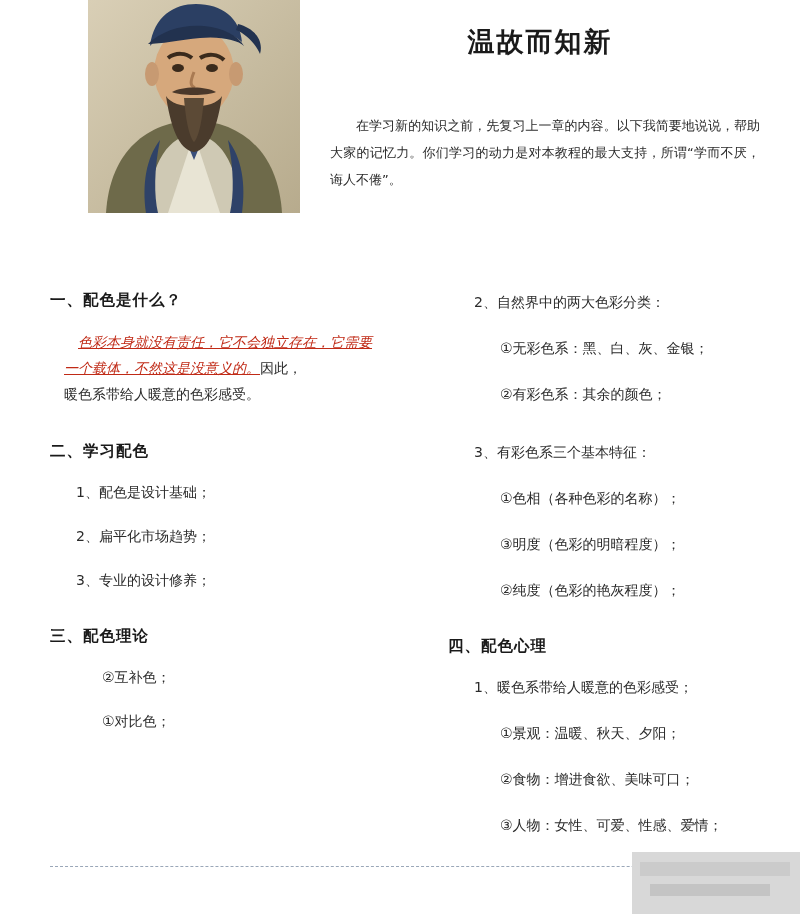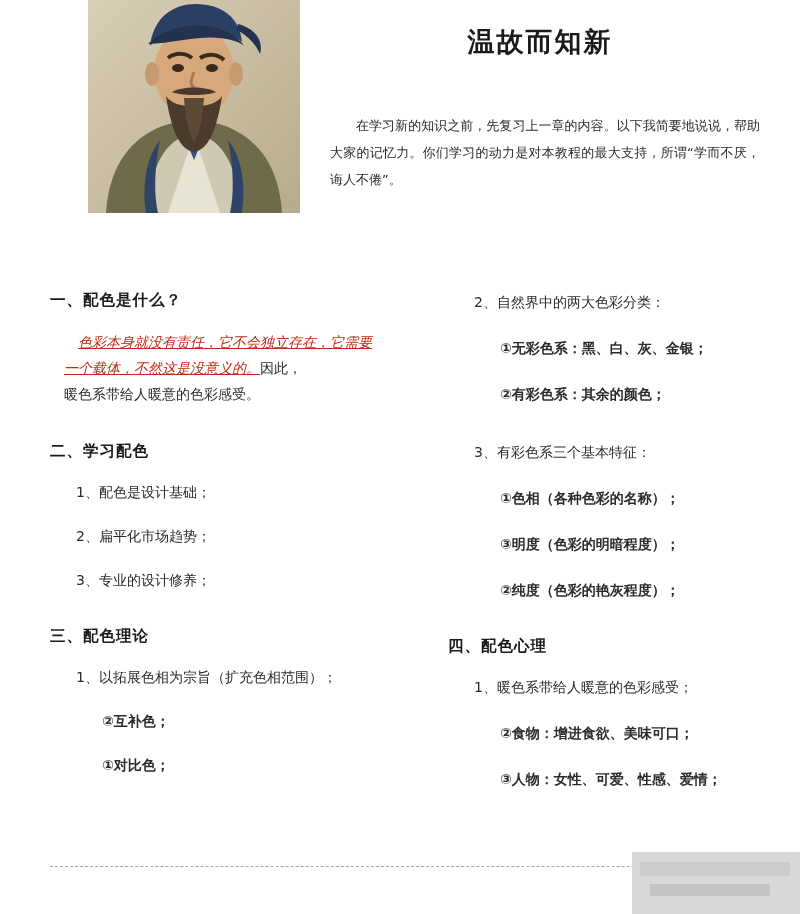--- a/index.html
+++ b/index.html
@@ -83,21 +83,21 @@
 
   p.line {
     margin: 0 0 20px 0;
     font-size: 14px;
     line-height: 24px;
     color: #2b2b2b;
   }
   p.line:last-child { margin-bottom: 0; }
 
   .indent1 { padding-left: 26px; }
-  .indent2 { padding-left: 52px; font-weight: bold; }
+  .indent2 { padding-left: 52px; }
 
   .emph {
     color: #c02a16;
     font-style: italic;
     text-decoration: underline;
   }
   .para-red {
     margin: 0 0 0 0;
     font-size: 14px;
     line-height: 26px;
@@ -197,21 +197,20 @@
 
     <div class="block">
       <h2 class="section">二、学习配色</h2>
       <p class="line indent1">1、配色是设计基础；</p>
       <p class="line indent1">2、扁平化市场趋势；</p>
       <p class="line indent1">3、专业的设计修养；</p>
     </div>
 
     <div class="block">
       <h2 class="section">三、配色理论</h2>
-      <p class="line indent1">1、以拓展色相为宗旨（扩充色相范围）；</p>
       <p class="line indent2">②互补色；</p>
       <p class="line indent2">①对比色；</p>
     </div>
 
   </div>
 
   <div class="col col-right">
 
     <div class="block rblock">
       <p class="line indent1">2、自然界中的两大色彩分类：</p>
@@ -222,20 +221,21 @@
     <div class="block rblock">
       <p class="line indent1">3、有彩色系三个基本特征：</p>
       <p class="line indent2">①色相（各种色彩的名称）；</p>
       <p class="line indent2">③明度（色彩的明暗程度）；</p>
       <p class="line indent2">②纯度（色彩的艳灰程度）；</p>
     </div>
 
     <div class="block rblock">
       <h2 class="section">四、配色心理</h2>
       <p class="line indent1">1、暖色系带给人暖意的色彩感受；</p>
+      <p class="line indent2">①景观：温暖、秋天、夕阳；</p>
       <p class="line indent2">②食物：增进食欲、美味可口；</p>
       <p class="line indent2">③人物：女性、可爱、性感、爱情；</p>
     </div>
 
   </div>
 </div>
 
 <div class="footer-rule"></div>
 <div class="footer-box">
   <div class="blur1"></div>

